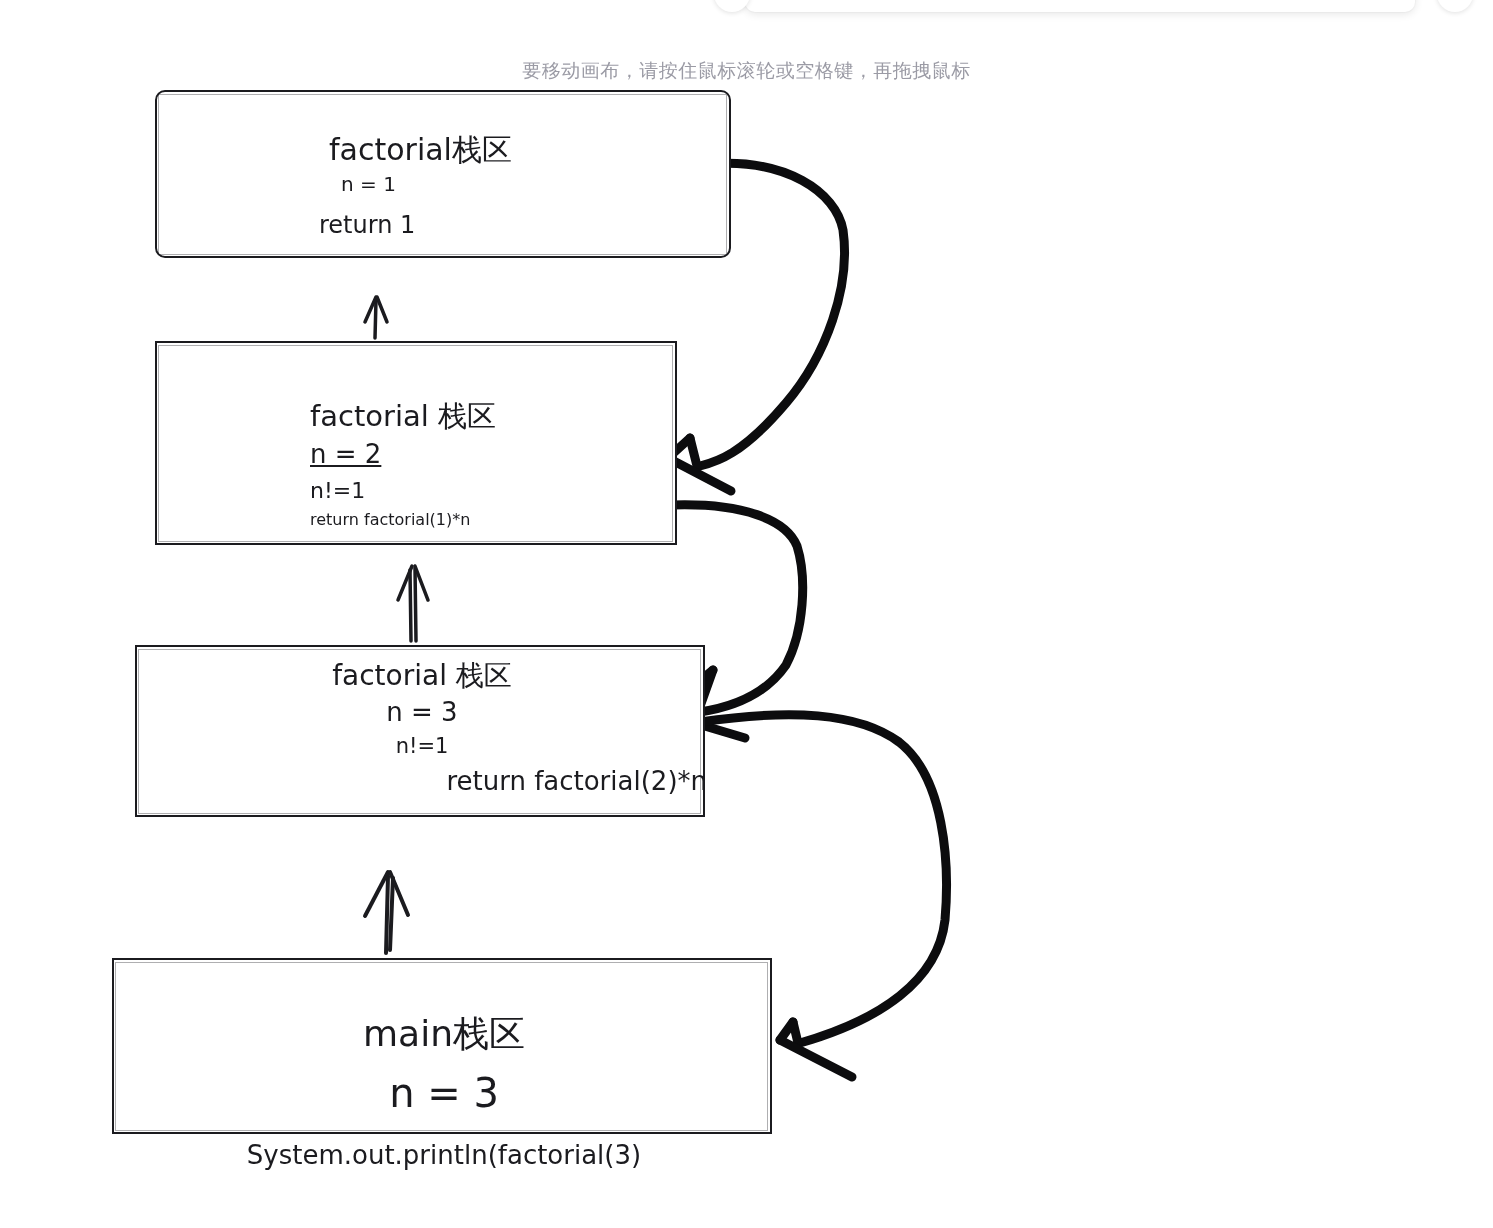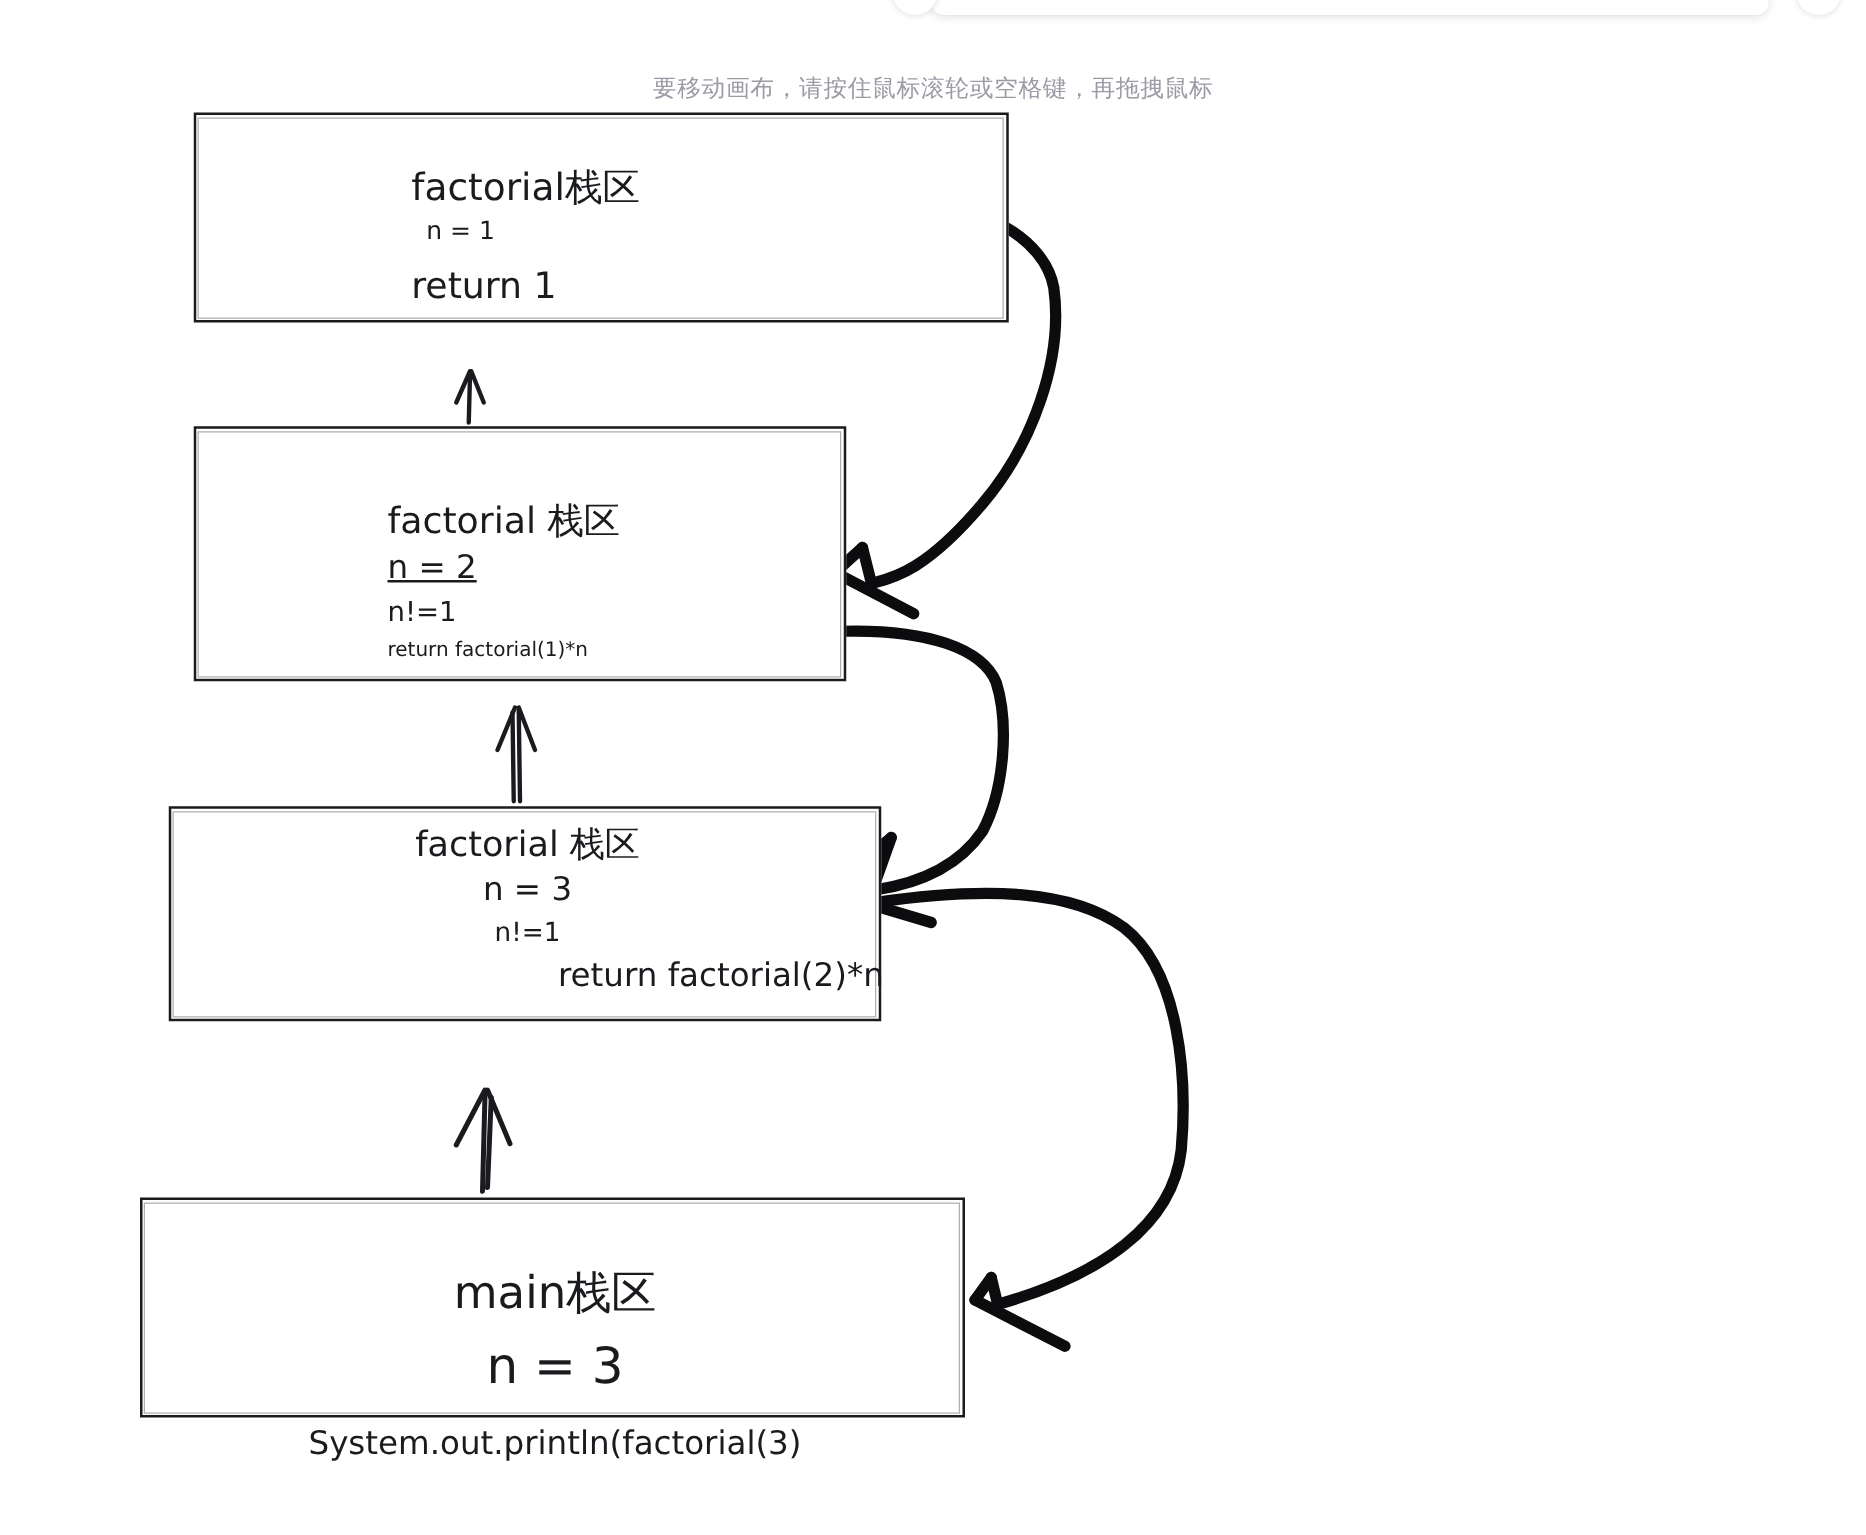--- a/index.html
+++ b/index.html
@@ -73,24 +73,24 @@
   }
   .box-text {
     position: absolute;
     color: #1b1b1f;
     white-space: nowrap;
     font-family: "DejaVu Sans", sans-serif;
     user-select: none;
   }
 
   
-  #box-factorial-1 { left: 155px; top: 90px; width: 652px; height: 168px; }
+  #box-factorial-1 { left: 155px; top: 90px; width: 576px; height: 168px; border-radius: 10px; }
   #b1-l1 { left: 172px; top: 38px;  font-size: 30px; }
   #b1-l2 { left: 172px; top: 80px;  font-size: 20px; margin-left: 12px; }
-  #b1-l3 { left: 172px; top: 119px; font-size: 29px; }
+  #b1-l3 { left: 162px; top: 119px; font-size: 24px; }
 
   
   #box-factorial-2 { left: 155px; top: 341px; width: 522px; height: 204px; }
   #b2-l1 { left: 153px; top: 54px;  font-size: 29px; }
   #b2-l2 { left: 153px; top: 96px;  font-size: 26px; text-decoration: underline; }
   #b2-l3 { left: 153px; top: 135px; font-size: 22px; }
   #b2-l4 { left: 153px; top: 167px; font-size: 16px; }
 
   
   #box-factorial-3 { left: 135px; top: 645px; width: 570px; height: 172px; }

